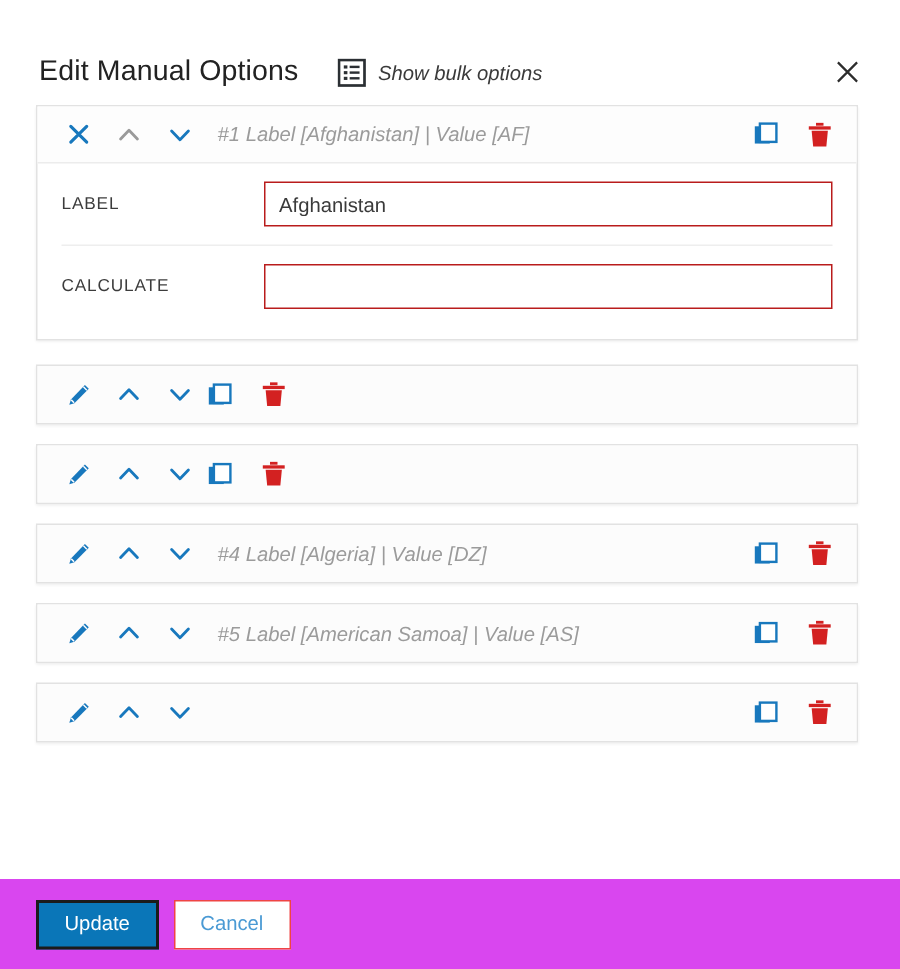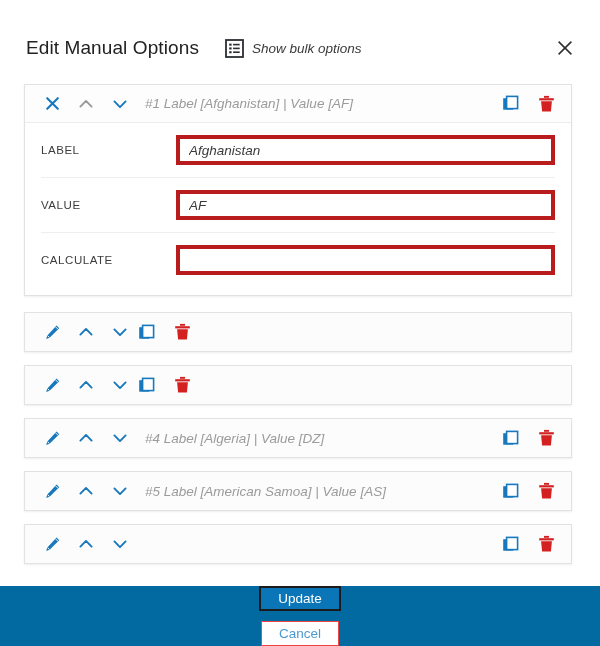--- a/index.html
+++ b/index.html
@@ -61,21 +61,21 @@
     align-items: center;
     justify-content: center;
     cursor: pointer;
   }
   .close-btn svg { display: block; }
 
   
   .dialog-body {
     position: absolute;
     left: 0;
-    top: 84px;
+    top: 70px;
     width: 600px;
     bottom: 60px;
     overflow: hidden;
     padding: 0 28px 0 24px;
   }
 
   
   .option-card {
     background: #ffffff;
     border: 1px solid #e2e2e2;
@@ -138,45 +138,43 @@
     width: 135px;
     flex: 0 0 135px;
     font-size: 11.5px;
     letter-spacing: .55px;
     color: #3c3c3c;
     text-transform: uppercase;
   }
   .form-input {
     flex: 1 1 auto;
     height: 30px;
-    border: 4px solid #b91c1c;
+    border: 1px solid #b91c1c;
     background: #ffffff;
     font-family: "Liberation Sans", sans-serif;
     font-size: 13.5px;
     color: #3a3a3a;
     padding: 0 9px;
     outline: none;
     border-radius: 0;
-    font-style: italic;
   }
   .form-input::placeholder { color: #b6b6b6; }
 
   
   .dialog-footer {
     position: absolute;
     left: 0;
     bottom: 0;
     width: 600px;
     height: 60px;
-    background: #0369a1;
+    background: #d946ef;
     display: flex;
     align-items: center;
     padding: 0 24px;
     gap: 10px;
-    flex-direction: column;
   }
   .btn {
     font-family: "Liberation Sans", sans-serif;
     font-size: 13.5px;
     height: 33px;
     padding: 0 17px;
     cursor: pointer;
     border-radius: 0;
     line-height: 1;
   }
@@ -278,24 +276,20 @@
                 </span>
               </div>
             </div>
           </div>
           <div class="option-body">
             <div class="form-row">
               <div class="form-label">LABEL</div>
               <input type="text" class="form-input" value="Afghanistan" style="">
             </div>
             <div class="form-row">
-              <div class="form-label">VALUE</div>
-              <input type="text" class="form-input" value="AF" style="">
-            </div>
-            <div class="form-row">
               <div class="form-label">CALCULATE</div>
               <input type="text" class="form-input" style="">
             </div>
           </div>
         </div>
         <div class="option-card">
           <div class="option-head">
             <div class="head-ctrl">
               <span>
                 <svg width="19" height="19" viewBox="0 0 19 19" xmlns="http://www.w3.org/2000/svg">

